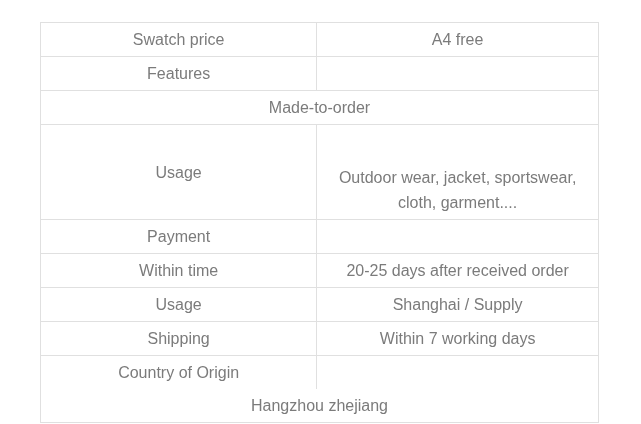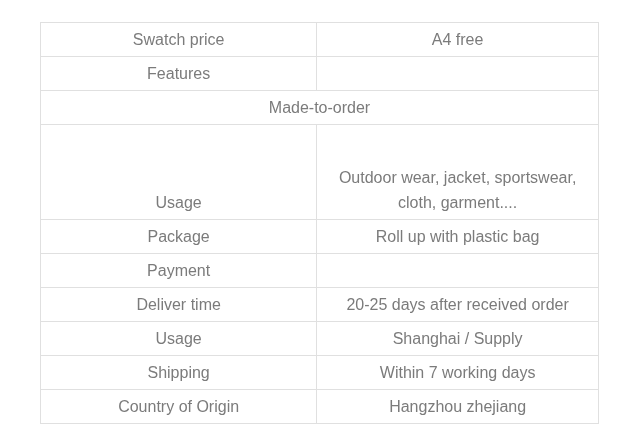--- a/index.html
+++ b/index.html
@@ -26,27 +26,28 @@
     border: 1px solid #e0e0e0;
     background: #ffffff;
   }
   .row {
     display: flex;
     border-bottom: 1px solid #e0e0e0;
     min-height: 32px;
   }
   .row:last-child {
     border-bottom: none;
+    flex-direction: column;
   }
   .row.tall {
     min-height: 74px;
   }
   .cell {
     display: flex;
-    align-items: flex-end;
+    align-items: center;
     justify-content: center;
     text-align: center;
     box-sizing: border-box;
     padding: 4px 6px;
     color: #7b7b7b;
     font-size: 16px;
     line-height: 25px;
   }
   .cell-label {
     width: 49.6%;
@@ -90,38 +91,30 @@
 
     <div class="row tall">
       <div class="cell cell-label">
           <span>Usage</span>
         </div>
       <div class="cell cell-value">
           <span>Outdoor wear, jacket, sportswear, cloth, garment....</span>
         </div>
     </div>
 
-    <div class="row">
-      <div class="cell cell-label">
-          <span>Package</span>
-        </div>
-      <div class="cell cell-value">
-          <span>Roll up with plastic bag</span>
-        </div>
-    </div>
 
     <div class="row">
       <div class="cell cell-label">
           <span>Payment</span>
         </div>
     </div>
 
     <div class="row">
       <div class="cell cell-label">
-          <span>Deliver time</span>
+          <span>Within time</span>
         </div>
       <div class="cell cell-value">
           <span>20-25 days after received order</span>
         </div>
     </div>
 
     <div class="row">
       <div class="cell cell-label">
           <span>Usage</span>
         </div>

